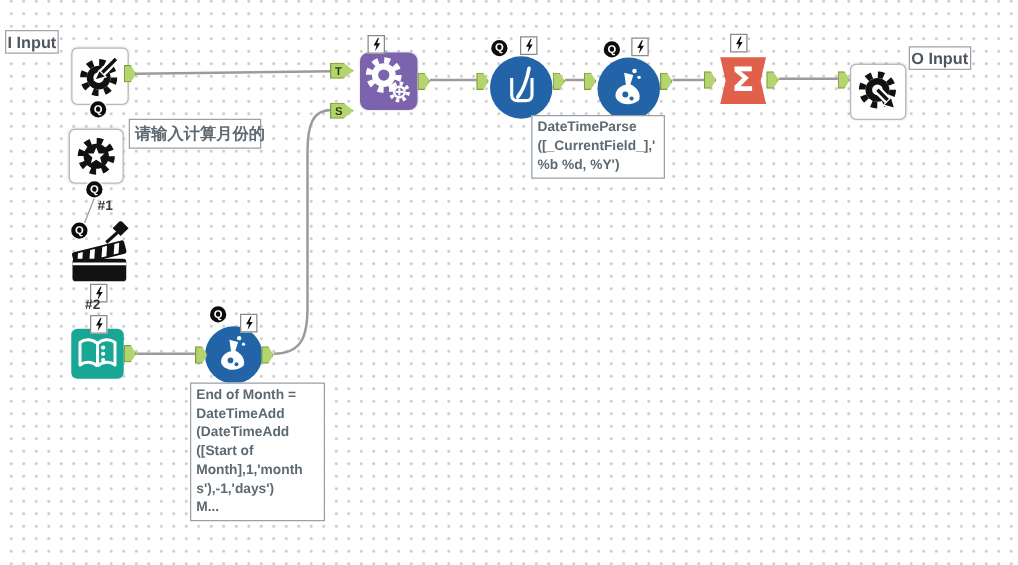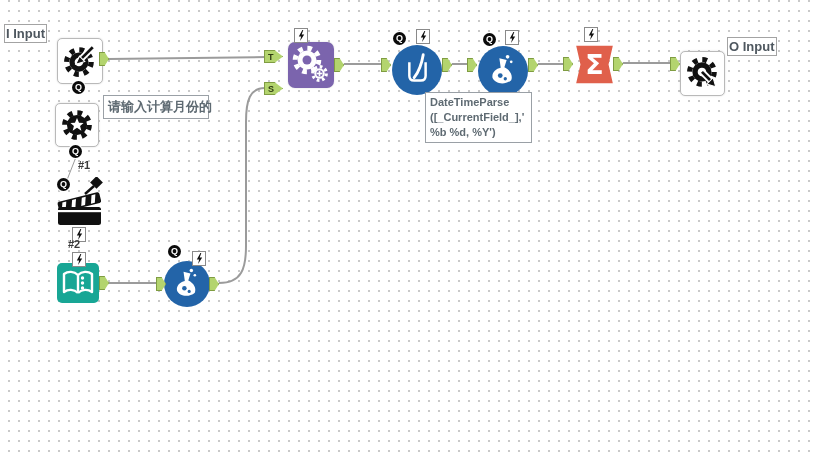--- a/index.html
+++ b/index.html
@@ -266,14 +266,23 @@
   <div class="annbox z4" style="left:383px;top:92px;width:97px;margin-left:42px;">
     <div class="ln">DateTimeParse</div>
     <div class="ln">([_CurrentField_],'</div>
     <div class="ln">%b %d, %Y')</div>
   </div>
 
   <div class="annbox cjk z3" style="left:103px;top:95px;width:96px;">
     <div class="ln">请输入计算月份的</div>
   </div>
 
+  <div class="annbox z3" style="left:152px;top:306px;width:98px;">
+    <div class="ln">End of Month =</div>
+    <div class="ln">DateTimeAdd</div>
+    <div class="ln">(DateTimeAdd</div>
+    <div class="ln">([Start of</div>
+    <div class="ln">Month],1,'month</div>
+    <div class="ln">s'),-1,'days')</div>
+    <div class="ln">M...</div>
+  </div>
 
 </div>
 
 </body></html>

